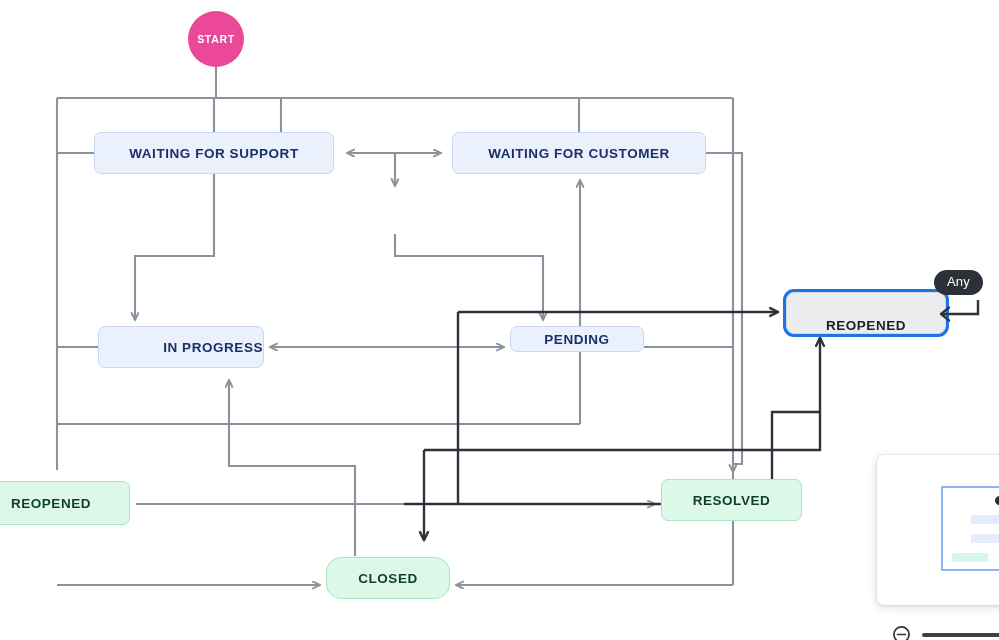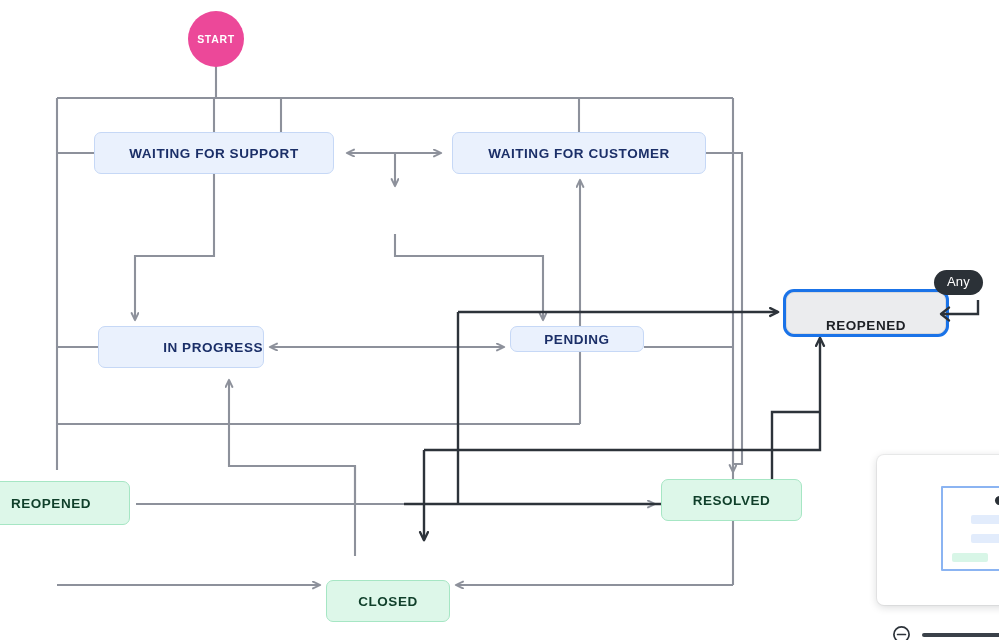--- a/index.html
+++ b/index.html
@@ -156,21 +156,21 @@
   </div>
 
   <div class="node green" style="left:-28px;top:481px;width:158px;height:44px;">
     <span>REOPENED</span>
   </div>
 
   <div class="node green" style="left:661px;top:479px;width:141px;height:42px;">
     <span>RESOLVED</span>
   </div>
 
-  <div class="node green" style="left:326px;top:580px;width:124px;height:42px;">
+  <div class="node green" style="left:326px;top:557px;width:124px;height:42px;border-radius:15px;">
     <span>CLOSED</span>
   </div>
 
   <div class="any-badge" style="left:934px;top:270px;">
     <span>Any</span>
   </div>
   <svg style="position:absolute;left:920px;top:296px;width:79px;height:46px;" viewBox="0 0 79 46" xmlns="http://www.w3.org/2000/svg">
     <path d="M58,4 L58,18 L22,18" fill="none" stroke="#2d333a" stroke-width="2.4" stroke-linecap="butt" stroke-linejoin="miter"></path>
     <path d="M29,11.6 L21,18 L29,24.4" fill="none" stroke="#2d333a" stroke-width="2.4" stroke-linecap="round" stroke-linejoin="round"></path>
   </svg>

